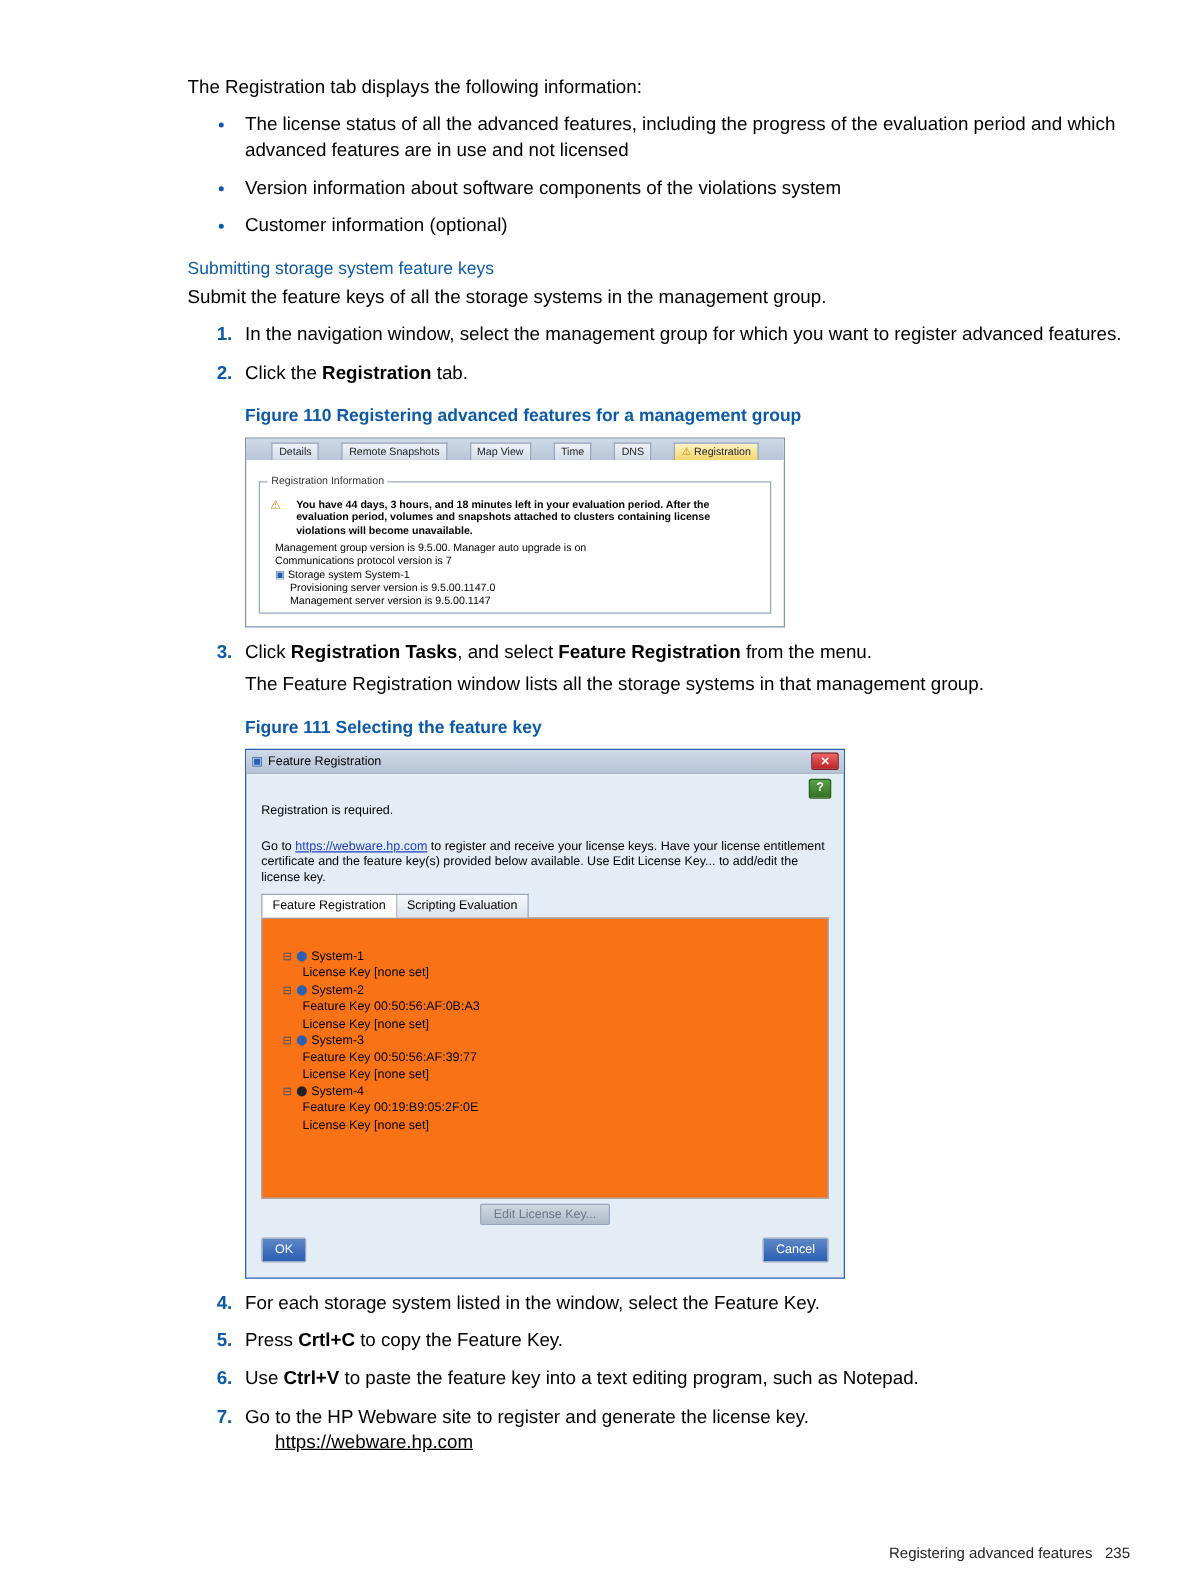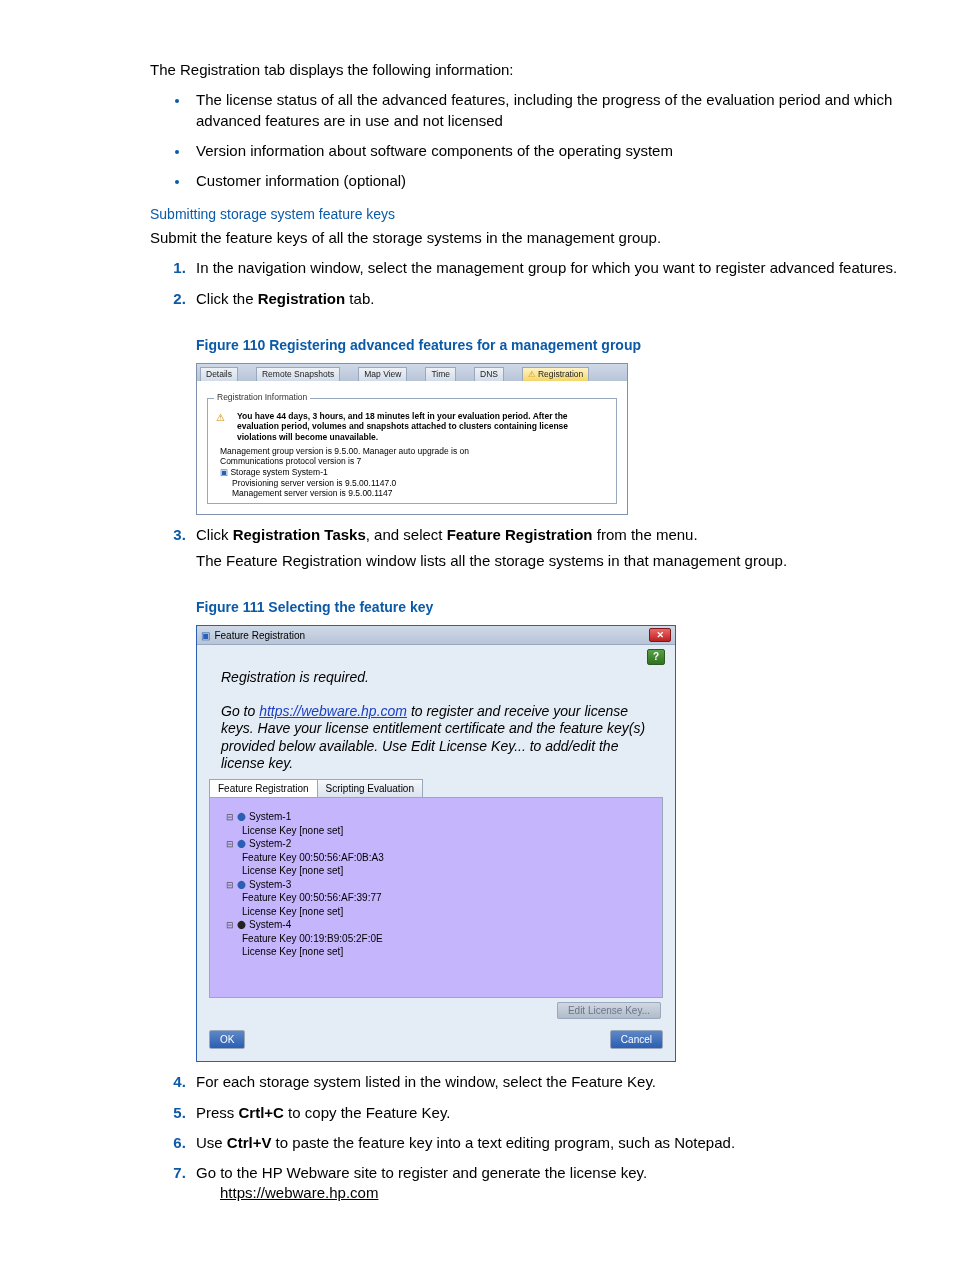--- a/index.html
+++ b/index.html
@@ -18,27 +18,27 @@
   ul.bullets li::marker { color:#0b5aa8; font-size:13px; }
   h2.subheading {
     color: #0b5aa8;
     font-weight: normal;
     font-size: 14px;
     margin: 14px 0 4px 0;
   }
   ol.numbered { padding-left: 40px; margin: 4px 0 12px 0; }
   ol.numbered > li { margin: 0 0 10px 0; padding-left: 6px; }
   ol.numbered > li::marker { color:#0b5aa8; font-weight:bold; }
-  .figcaption { color:#0b5aa8; font-weight:bold; font-size:14px; margin: 27px 0 8px 0; }
+  .figcaption { color:#0b5aa8; font-weight:bold; font-size:14px; margin: 14px 0 8px 0; }
   b { font-weight:bold; }
   a.doc-link { color:#000; text-decoration: underline; }
 
   
   .fig110 { border:1px solid #7f91ad; width:430px; font-size:9px; background:#fff; }
-  .tabbar110 { display:flex; background:linear-gradient(#cfd9e7,#b8c5d8); padding:3px 3px 0 3px; gap:18px; border-bottom:1px solid #fff;}
+  .tabbar110 { display:flex; background:linear-gradient(#cfd9e7,#b8c5d8); padding:3px 3px 0 3px; gap:18px; border-bottom:1px solid #fff;justify-content:center;}
   .tab110 { background:linear-gradient(#eef2f7,#d2dce9); border:1px solid #9aa8bd; border-bottom:none; padding:1px 5px; font-size:8.5px; color:#222;}
   .tab110.active { background:linear-gradient(#fff3c7,#f3d76a); }
   .tab110.active::before { content:'⚠ '; color:#d38800; }
   .body110 { padding:10px; }
   .group110 { border:1px solid #9aa8bd; padding:6px 6px 4px 6px; position:relative; margin-top:6px;}
   .group110-label { position:absolute; top:-7px; left:6px; background:#fff; padding:0 3px; font-size:8.5px; color:#333;}
   .warn110 { display:flex; gap:12px; margin:6px 2px 4px 2px; }
   .warn110-icon::before { content:'⚠'; color:#d38800; font-size:10px; }
   .bold-tiny { font-weight:bold; font-size:8.5px; line-height:1.2; }
   .tree110 { margin-left:6px; font-size:8.5px; line-height:1.25;}
@@ -60,53 +60,53 @@
     background:linear-gradient(#e66,#b22); color:#fff; font-size:9px;
     padding:0 6px; border:1px solid #7a1919; border-radius:2px; font-weight:bold;
   }
   .dlg-body { padding:8px 12px 10px 12px; position:relative; }
   .help-btn {
     position:absolute; right:10px; top:4px;
     background:linear-gradient(#57a246,#327022); color:#fff;
     width:16px; height:14px; line-height:14px; text-align:center;
     font-weight:bold; font-size:10px; border:1px solid #2c5b20; border-radius:2px;
   }
-  .dlg-para { margin:16px 0 4px 12px; font-size:14px; line-height:1.25;font-style:italic;}
+  .dlg-para { margin:16px 0 4px 0; font-size:10px; line-height:1.25;}
   .url111 { color:#1a3fc4; text-decoration:underline; }
   .inner-tabs { display:flex; margin-top:6px; }
   .itab { background:linear-gradient(#f6f8fb,#dbe3ee); border:1px solid #9aa8bd; border-bottom:none; padding:2px 8px; font-size:10px;}
   .itab + .itab { border-left:none; }
   .itab.active { background:#fff; }
   .tree-panel {
-    border:1px solid #9aa8bd; background:#c4b5fd; padding:12px 6px; height:175px;
+    border:1px solid #9aa8bd; background:#f97316; padding:24px 6px; height:175px;
     font-size:10px; line-height:1.35;
   }
   .tnode { margin-left:10px; }
   .tnode2 { margin-left:26px; }
   .expander::before { content:'⊟ '; color:#555; font-size:9px;}
   .disk::before { content:'⬤'; color:#2a5fb4; font-size:8px; margin:0 3px 0 1px; vertical-align:middle;}
   .disk-dark::before { content:'⬤'; color:#222; font-size:8px; margin:0 3px 0 1px; vertical-align:middle;}
-  .btn-row { text-align:right; padding:6px 2px; }
+  .btn-row { text-align:center; padding:6px 2px; }
   .btn { font-size:10px; padding:2px 10px; border:1px solid #9aa8bd; border-radius:2px; }
   .btn-edit { background:linear-gradient(#d0d7e1,#b0bcca); color:#6d7686; }
   .btn-ok { background:linear-gradient(#5f87c6,#2a5fb4); color:#fff; }
   .btn-cancel { background:linear-gradient(#5f87c6,#2a5fb4); color:#fff; }
   .footline { display:flex; justify-content:space-between; gap:22px; margin-top:6px; padding-bottom:2px;align-items:center;}
 
   
   .doc-footer { text-align:right; font-size:12px; margin-top:70px; color:#222;}
 </style>
 </head>
 <body>
 
 <p class="intro-para">The Registration tab displays the following information:</p>
 
 <ul class="bullets">
   <li>The license status of all the advanced features, including the progress of the evaluation period and which advanced features are in use and not licensed</li>
-  <li>Version information about software components of the operating system</li>
+  <li>Version information about software components of the violations system</li>
   <li>Customer information (optional)</li>
 </ul>
 
 <h2 class="subheading">Submitting storage system feature keys</h2>
 <p class="intro-para">Submit the feature keys of all the storage systems in the management group.</p>
 
 <ol class="numbered">
   <li>In the navigation window, select the management group for which you want to register advanced features.</li>
   <li>
     <span>Click the </span><b>Registration</b><span> tab.</span>

